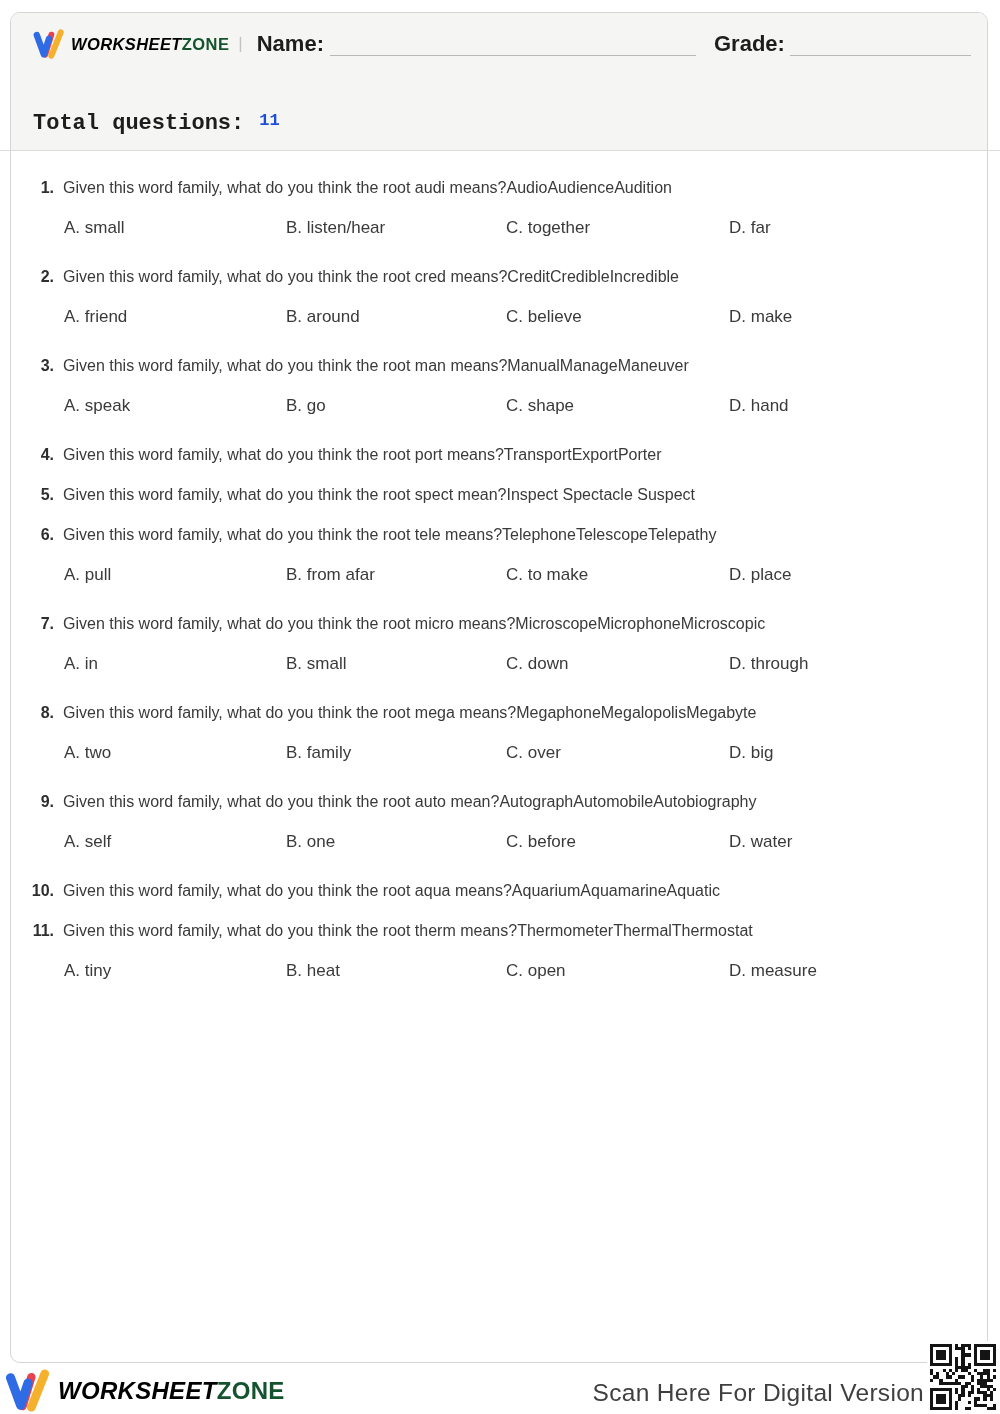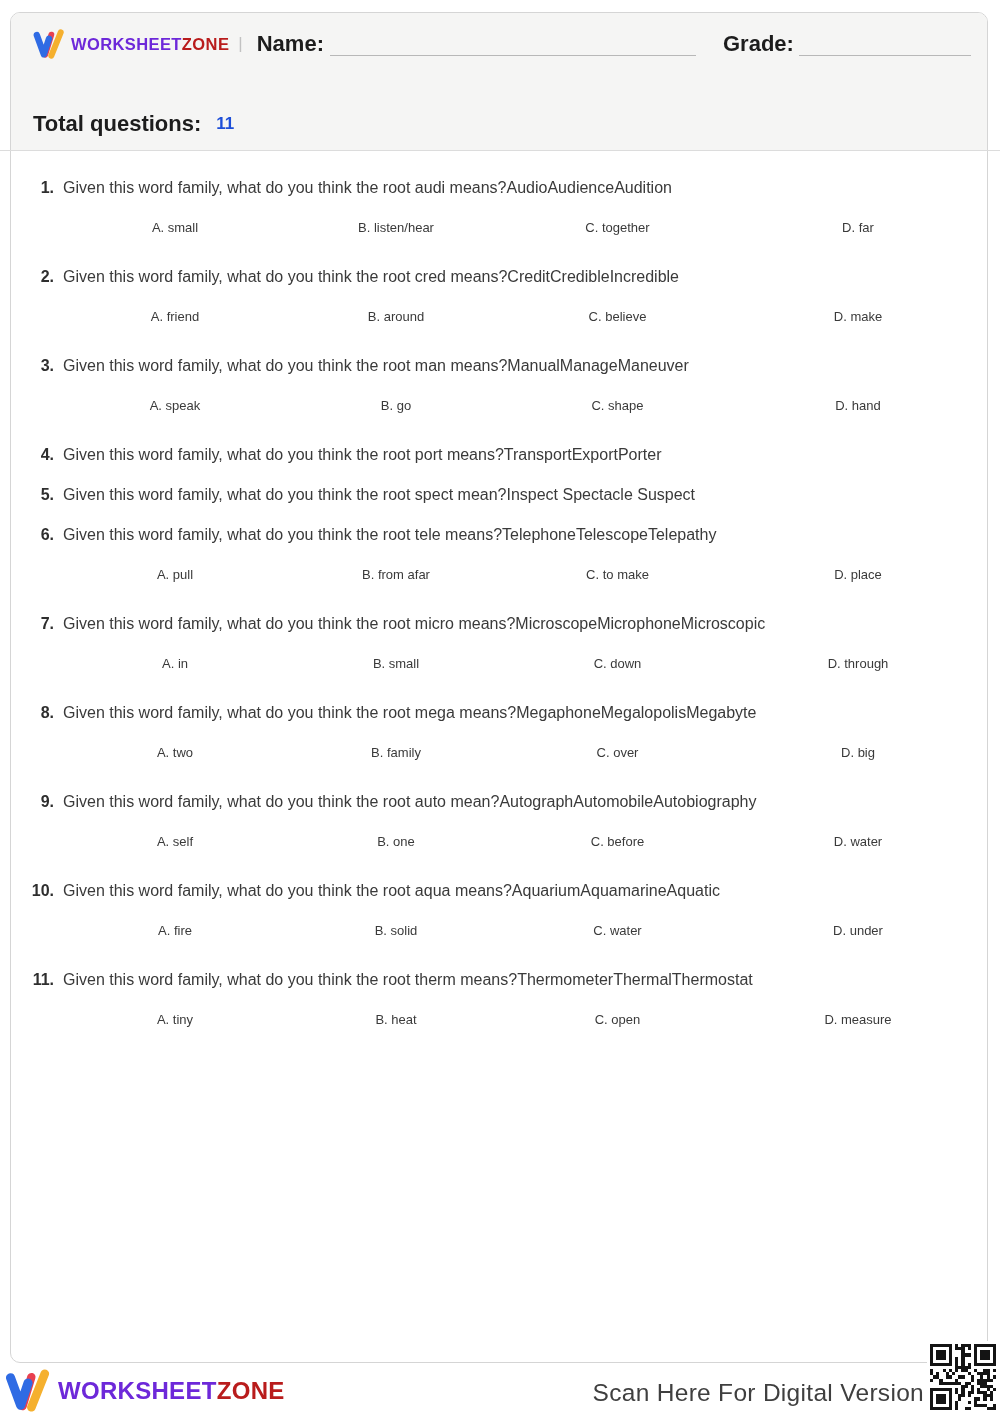--- a/index.html
+++ b/index.html
@@ -15,39 +15,39 @@
     border:1px solid #d5d5d5;border-radius:10px;background:#ffffff;
     box-sizing:border-box;
   }
   .header{
     height:138px;background:#f5f5f4;border-radius:9px 9px 0 0;
     box-sizing:border-box;padding:14px 16px 0 22px;
   }
   .brand-row{display:flex;align-items:center;height:34px;}
   .wicon{display:block;flex-shrink:0;}
   .wordmark{font-weight:bold;font-size:16.5px;letter-spacing:.4px;margin-left:6px;white-space:nowrap;}
-  .w1{color:#6d28d9;}
-  .w2{color:#b91c1c;}
+  .w1{color:#000000;font-style:italic;}
+  .w2{color:#14532d;}
   .vbar{color:#c2c2c2;font-size:17px;margin:0 14px 0 9px;font-weight:400;}
   .lbl{font-weight:bold;font-size:22px;color:#1d1d1d;white-space:nowrap;}
   .fill-line{height:23px;border-bottom:1.5px solid #b8b8b8;}
   .name-line{width:366px;margin-left:6px;}
-  .grade-lbl{margin-left:27px;}
+  .grade-lbl{margin-left:18px;}
   .grade-line{flex:1;margin-left:5px;}
-  .total-row{margin-top:50px;display:flex;align-items:center;}
+  .total-row{margin-top:50px;display:flex;align-items:flex-start;font-family:Liberation Mono, monospace;}
   .total-value{font-weight:bold;font-size:17px;margin-left:15px;color:#1d4ed8;}
   .full-divider{position:absolute;left:0;top:150px;width:1000px;height:1px;background:#dcdcdc;}
   
   .qbody{padding-top:27px;}
   .q-line{display:flex;padding-left:20px;line-height:20px;font-size:16px;margin-bottom:20px;}
   .q-num{width:23px;text-align:right;font-weight:bold;flex-shrink:0;white-space:nowrap;color:#2e2e2e;}
   .q-text{margin-left:9px;white-space:nowrap;color:#3a3a3a;}
   .opts{
     display:grid;grid-template-columns:222px 220px 223px 1fr;
-    padding-left:53px;line-height:20px;font-size:13px;margin-bottom:29px;color:#3a3a3a;text-align:center;
+    padding-left:53px;line-height:20px;font-size:17px;margin-bottom:29px;color:#3a3a3a;
   }
   
   .f-brand{position:absolute;left:5px;top:1369px;display:flex;align-items:center;}
   .f-wordmark{font-size:24px;font-weight:bold;letter-spacing:.3px;margin-left:7px;white-space:nowrap;}
   .scan{position:absolute;right:76px;top:1379px;font-size:24.5px;color:#3f3f3f;letter-spacing:.3px;white-space:nowrap;}
   .qr-box{
     position:absolute;right:1px;bottom:1px;width:72px;height:72px;
     background:#ffffff;padding:3px;box-sizing:border-box;
   }
   .qr-box svg{width:100%;height:100%;display:block;}
@@ -184,26 +184,20 @@
         <span>C. before</span>
         <span>D. water</span>
       </div>
     </div>
 
     <div class="q">
       <div class="q-line">
           <span class="q-num">10.</span>
           <span class="q-text">Given this word family, what do you think the root aqua means?AquariumAquamarineAquatic</span>
         </div>
-      <div class="opts">
-        <span>A. fire</span>
-        <span>B. solid</span>
-        <span>C. water</span>
-        <span>D. under</span>
-      </div>
     </div>
 
     <div class="q">
       <div class="q-line">
           <span class="q-num">11.</span>
           <span class="q-text">Given this word family, what do you think the root therm means?ThermometerThermalThermostat</span>
         </div>
       <div class="opts">
         <span>A. tiny</span>
         <span>B. heat</span>

